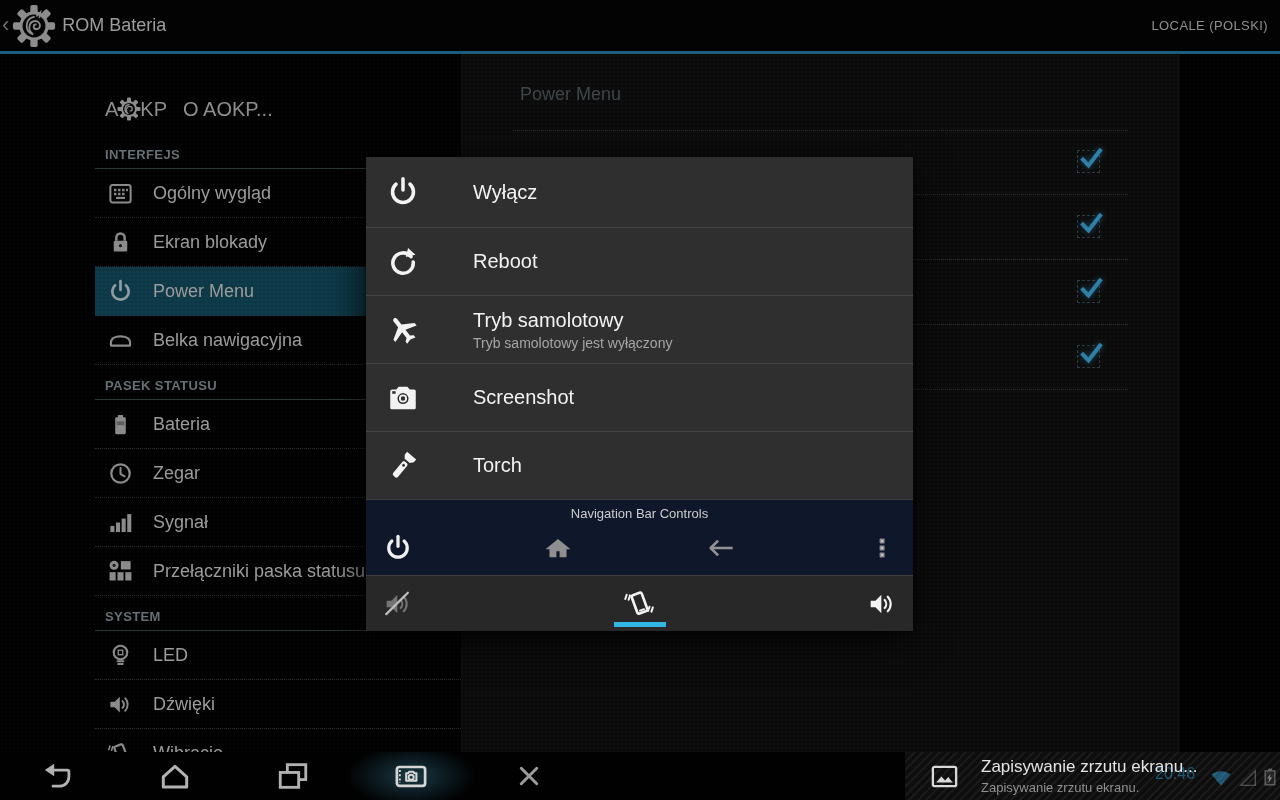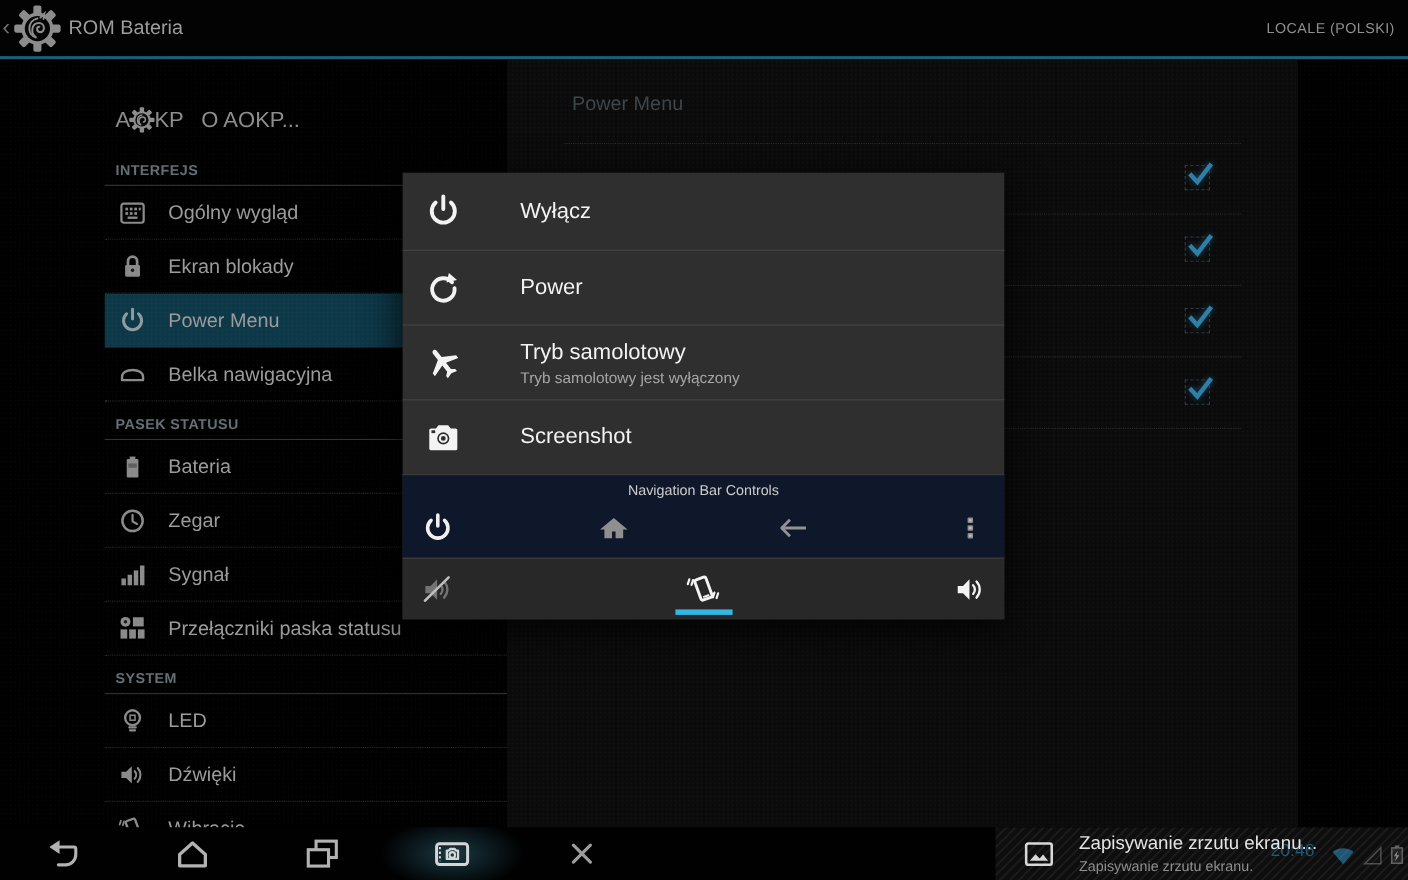--- a/index.html
+++ b/index.html
@@ -343,21 +343,21 @@
         <span class="dlg-label">Wyłącz</span>
       </div>
 
       <div class="dlg-row h68">
         <span class="icon">
           <svg viewBox="0 0 24 24" width="34" height="34">
             <path d="M17.6 8.2A7.2 7.2 0 1 0 19.2 12" fill="none" stroke="#f3f3f3" stroke-width="2.5" stroke-linecap="round"></path>
             <path d="M15.6 2.2l5.2 4.6-6.8 1.6z" fill="#f3f3f3"></path>
           </svg>
         </span>
-        <span class="dlg-label">Power</span>
+        <span class="dlg-label">Reboot</span>
       </div>
 
       <div class="dlg-row h68">
         <span class="icon">
           <svg viewBox="0 0 24 24" width="34" height="34">
             <g transform="rotate(-38 12 12)">
               <path d="M12 1.6c.8 0 1.5.7 1.5 1.6v5.1l8 4.9v2.2l-8-2.5v5.1l2.2 1.7v1.8L12 20.4l-3.7 1.1v-1.8l2.2-1.7v-5.1l-8 2.5v-2.2l8-4.9V3.2c0-.9.7-1.6 1.5-1.6z" fill="#f3f3f3"></path>
             </g>
           </svg>
         </span>
@@ -372,20 +372,33 @@
           <svg viewBox="0 0 24 24" width="34" height="34">
             <path d="M4.3 6h3l1.6-2h6.2l1.7 2h3c.7 0 1.2.5 1.2 1.2v11.6c0 .7-.5 1.2-1.2 1.2H4.3c-.7 0-1.3-.5-1.3-1.2V7.2C3 6.5 3.6 6 4.3 6z" fill="#f3f3f3"></path>
             <circle cx="12" cy="12.4" r="3.9" fill="#2f2f2f"></circle>
             <circle cx="12" cy="12.4" r="2.2" fill="none" stroke="#f3f3f3" stroke-width="1.3"></circle>
             <rect x="4.4" y="7.2" width="2.4" height="1.8" fill="#2f2f2f"></rect>
           </svg>
         </span>
         <span class="dlg-label">Screenshot</span>
       </div>
 
+      <div class="dlg-row h68">
+        <span class="icon">
+          <svg viewBox="0 0 24 24" width="34" height="34">
+            <g transform="rotate(40 12 12)">
+              <path d="M7.8 2.5h8.4v2.6l-2 2.4H9.8l-2-2.4z" fill="#f3f3f3"></path>
+              <rect x="9.8" y="8.6" width="4.4" height="13" rx="1.6" fill="#f3f3f3"></rect>
+              <rect x="9.8" y="7.5" width="4.4" height="1.1" fill="#2f2f2f"></rect>
+              <circle cx="12" cy="11.4" r="1" fill="#2f2f2f"></circle>
+            </g>
+          </svg>
+        </span>
+        <span class="dlg-label">Torch</span>
+      </div>
 
       <div class="dlg-navsection">
         <div class="nav-title">Navigation Bar Controls</div>
         <span class="navctl" style="left:8px">
           <svg viewBox="0 0 24 24" width="30" height="30">
             <path d="M7.1 6.4a7.4 7.4 0 1 0 9.8 0" fill="none" stroke="#f0f0f0" stroke-width="2.6" stroke-linecap="round"></path>
             <line x1="12" y1="2.6" x2="12" y2="10.6" stroke="#f0f0f0" stroke-width="2.6" stroke-linecap="round"></line>
           </svg>
         </span>
         <span class="navctl" style="left:168px">

